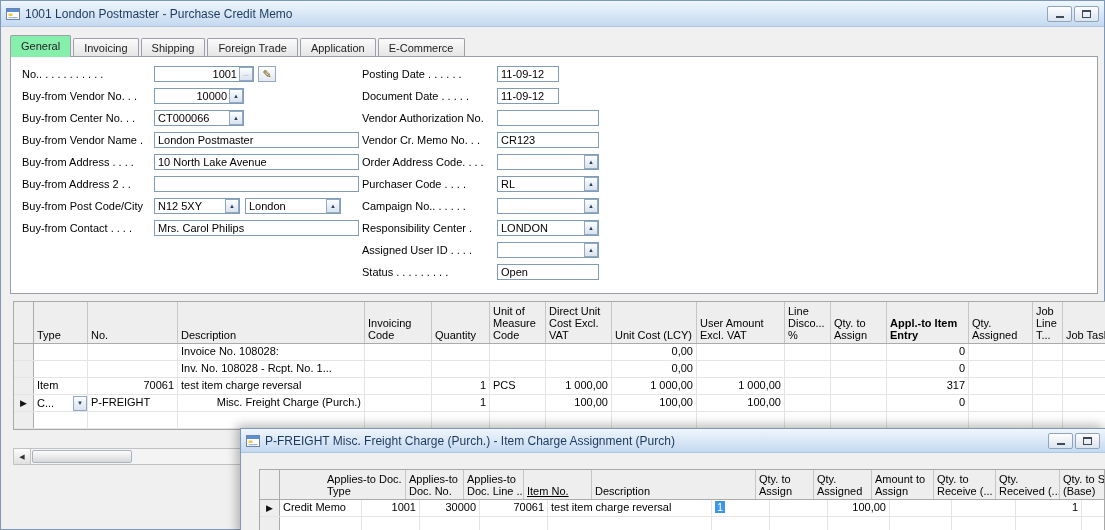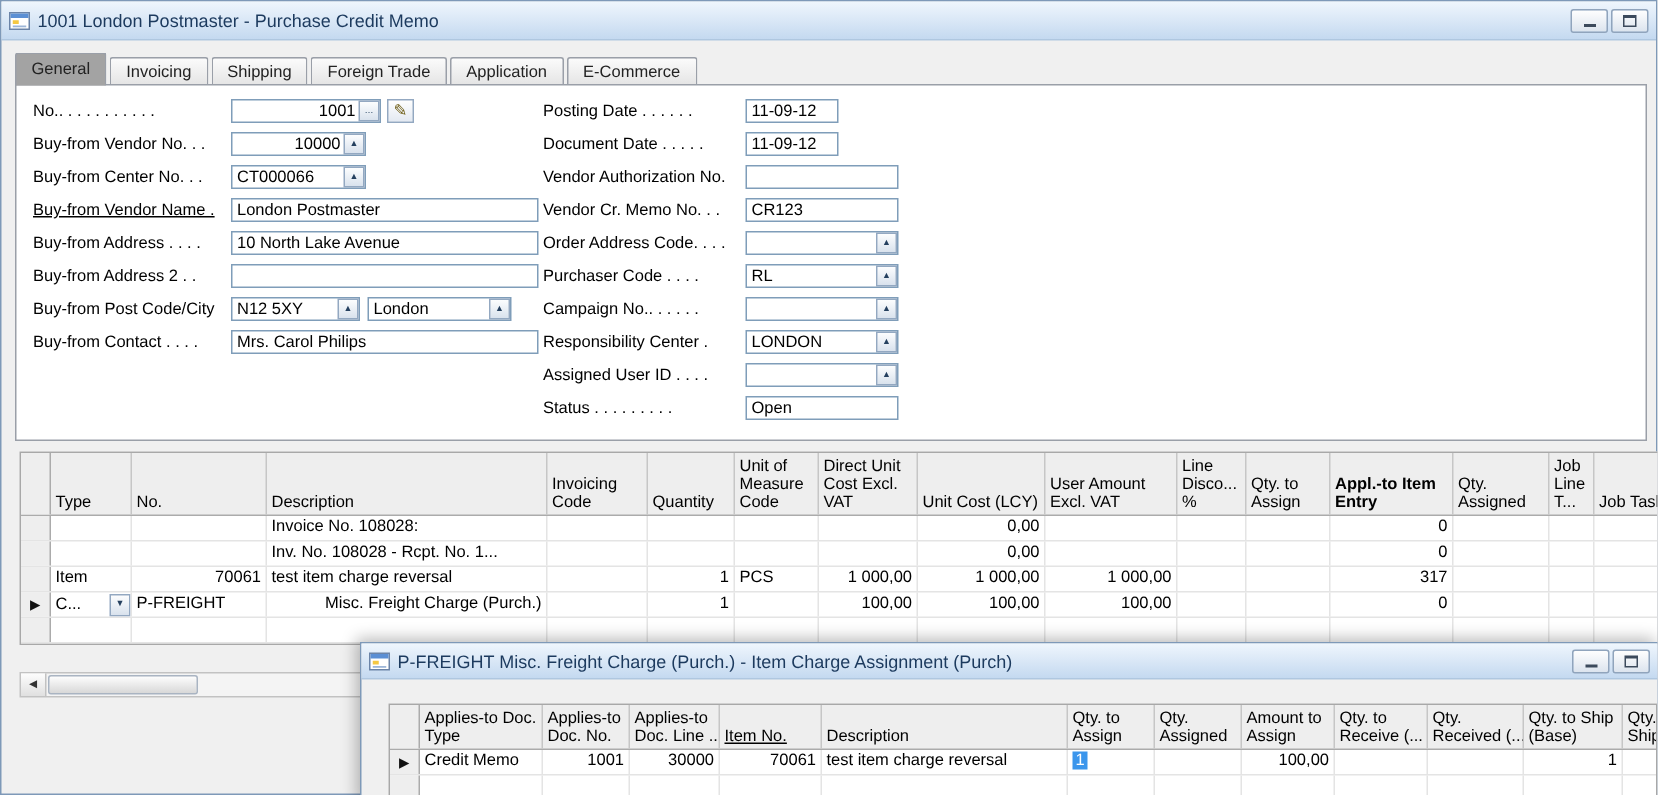--- a/index.html
+++ b/index.html
@@ -11,21 +11,21 @@
   .titlebar{height:26px;background:linear-gradient(180deg,#EFF6FD 0%,#DCE9F7 45%,#C4D9F0 100%);border-bottom:1px solid #AFC7E0;display:flex;align-items:center;gap:5px;padding:0 5px}
   #overlayWin .titlebar{height:24px}
   .title{font-size:12px;color:#1C3A5E;flex:1;white-space:nowrap;overflow:hidden}
   .winicon{flex:none;width:14px;height:14px;display:flex;align-items:center}
   .winbtns{display:flex;gap:2px;flex:none}
   .winbtn{width:25px;height:16px;border:1px solid #90A4BC;border-radius:2px;background:linear-gradient(#FEFEFE,#DCE4EE);display:flex;align-items:center;justify-content:center;padding:0}
   .minbar{width:8px;height:2px;background:#3C4A5C;margin-top:7px}
   .maxbox{width:9px;height:8px;border:1px solid #3C4A5C;border-top-width:2px}
   .tabs{position:absolute;left:9px;top:34px;height:22px;display:flex;align-items:flex-end}
   .tab{font-size:11px;height:19px;line-height:18px;padding:0 10px;margin-right:2px;background:linear-gradient(#FBFBFB,#E4E4E4);border:1px solid #9A9FA8;border-bottom:none;border-radius:2px 2px 0 0;color:#222;white-space:nowrap}
-  .tab.active{height:22px;line-height:21px;background:#a3a3a3;position:relative;z-index:3}
+  .tab.active{height:22px;line-height:21px;background:#86efac;position:relative;z-index:3}
   .tabpanel{position:absolute;left:9px;top:55px;width:1088px;height:238px;background:#FFF;border:1px solid #9A9FA8;z-index:2}
   .flabel{position:absolute;font-size:11px;white-space:nowrap;color:#000}
   .fieldbox{position:absolute;height:16px;border:1px solid #7F9DB9;background:#FFF;display:flex;align-items:center;padding-left:3px;font-size:11px}
   .fieldbox .val{flex:1;white-space:nowrap;overflow:hidden;line-height:13px}
   .fieldbox .val.num{text-align:right;padding-right:2px}
   .assist{flex:none;width:14px;height:14px;border:1px solid #93A8C1;background:linear-gradient(#FCFDFE,#D9E2ED);color:#25405F;display:flex;align-items:center;justify-content:center;padding:0;font-size:6px}
   .assist span{font-size:6px;line-height:1}
   .editbtn{position:absolute;width:18px;height:16px;border:1px solid #93A8C1;background:linear-gradient(#FEFEFE,#E3E9F2);display:flex;align-items:center;justify-content:center;padding:0}
   .editbtn span{font-size:11px;line-height:1;color:#6B5A10}
   .grid{position:absolute;background:#FFF;border:1px solid #A8A8A8;overflow:hidden}
@@ -100,21 +100,21 @@
           <span>▲</span>
         </button>
       </div>
       <div class="flabel" style="left: 11px; top: 55px;">Buy-from Center No. . .</div>
       <div class="fieldbox" style="left: 143px; top: 53px; width: 90px;">
         <span class="val">CT000066</span>
         <button class="assist">
           <span>▲</span>
         </button>
       </div>
-      <div class="flabel" style="left: 11px; top: 77px; text-decoration: underline;">Buy-from Vendor Name .</div>
+      <div class="flabel" style="left: 11px; top: 77px;">Buy-from Vendor Name .</div>
       <div class="fieldbox" style="left: 143px; top: 75px; width: 205px;">
         <span class="val">London Postmaster</span>
       </div>
       <div class="flabel" style="left: 11px; top: 99px;">Buy-from Address . . . .</div>
       <div class="fieldbox" style="left: 143px; top: 97px; width: 205px;">
         <span class="val">10 North Lake Avenue</span>
       </div>
       <div class="flabel" style="left: 11px; top: 121px;">Buy-from Address 2 . .</div>
       <div class="fieldbox" style="left: 143px; top: 119px; width: 205px;">
         <span class="val"></span>
@@ -348,21 +348,21 @@
           <span class="minbar"></span>
         </button>
       <button class="winbtn">
           <span class="maxbox"></span>
         </button>
     </span>
   </div>
   <div class="grid" id="overlayGrid">
       <div class="ghead">
         <div class="gsel"></div>
-        <div class="gh" style="width: 82px;">Applies-to Doc.
+        <div class="gh" style="width: 82px; margin-left: 44px;">Applies-to Doc.
 Type</div>
         <div class="gh" style="width: 58px;">Applies-to
 Doc. No.</div>
         <div class="gh" style="width: 60px;">Applies-to
 Doc. Line ...</div>
         <div class="gh" style="width: 68px; text-decoration: underline;">Item No.</div>
         <div class="gh" style="width: 164px;">Description</div>
         <div class="gh" style="width: 58px;">Qty. to
 Assign</div>
         <div class="gh" style="width: 58px;">Qty.

